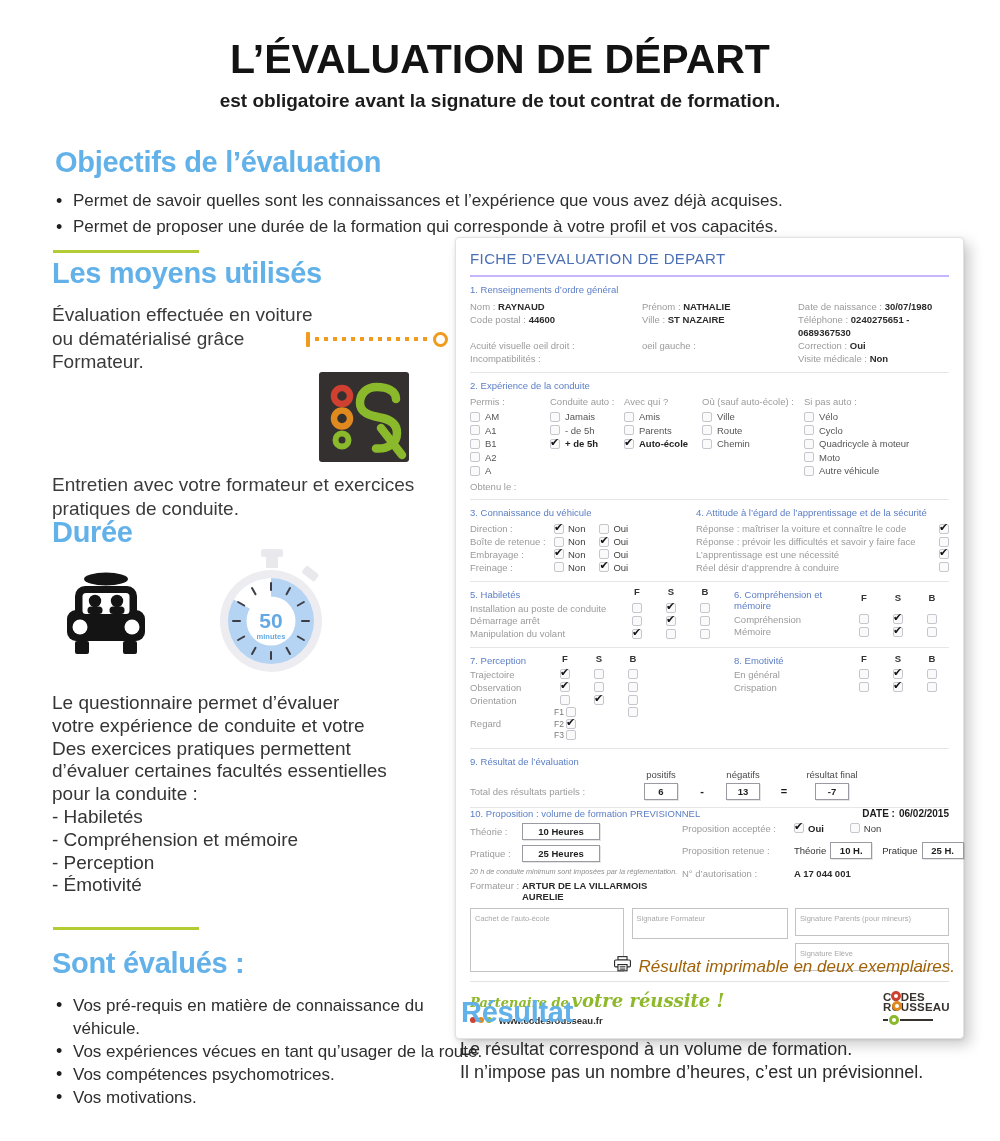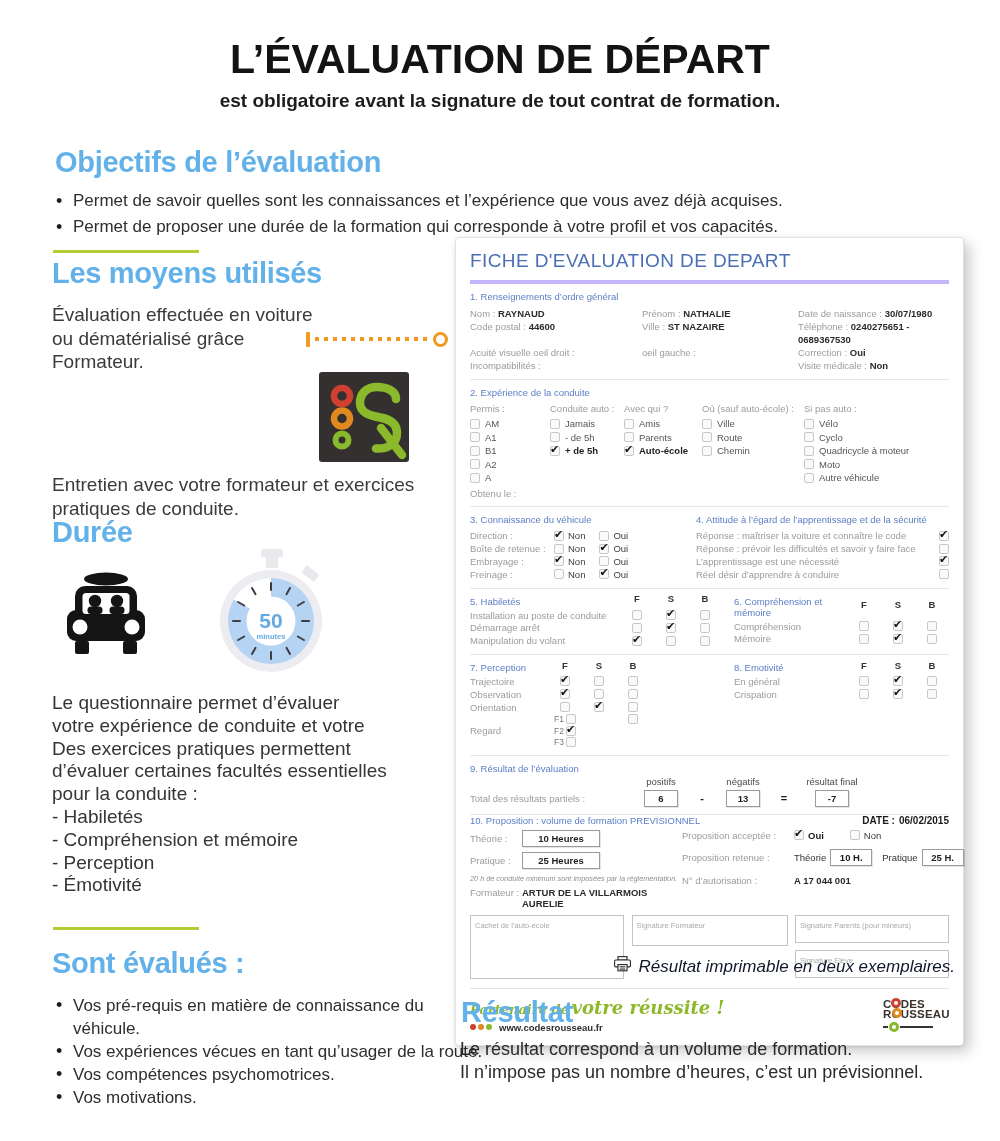--- a/index.html
+++ b/index.html
@@ -25,29 +25,29 @@
   #app-icon{top:372px;left:319px;width:90px;height:90px}
   #entretien{top:473px;left:52px;width:432px;font-size:19px;line-height:23.5px}
   #duree-heading{top:516px;left:52px}
   #car-icon{top:571px;left:56px}
   #stopwatch-icon{top:549px;left:214px}
   #duree-text{top:692px;left:52px;font-size:19px;line-height:22.8px;color:#353535}
   #evalues-divider{top:927px;left:53px;width:146px}
   #evalues-heading{top:947px;left:52px}
   #evalues-list{top:994px;left:55px;width:432px}
   #evalues-list .bullet{line-height:23px}
-  #print-note{top:956px;left:455px;width:500px;text-align:right;font-size:17px;font-style:italic;color:#0f172a;display:flex;justify-content:flex-end;align-items:center;gap:7px}
+  #print-note{top:956px;left:455px;width:500px;text-align:right;font-size:17px;font-style:italic;color:#a16207;display:flex;justify-content:flex-end;align-items:center;gap:7px}
   #resultat-heading{top:996px;left:461px}
   #resultat-text{top:1038px;left:460px;font-size:18px;line-height:23px;color:#2b2b2b}
 
   
   #form-card{top:237px;left:455px;width:479px;padding:10px 14px 12px;background:#fff;
              border:1px solid #e2e2e2;border-radius:4px;font-size:9.5px;color:#444;
              box-shadow:6px 6px 14px rgba(0,0,0,.20),0 1px 3px rgba(0,0,0,.10)}
-  .f-title{font-size:19px;color:#4a6fb5;letter-spacing:.4px;padding:2px 0 8px;border-bottom:4px solid #c4b5fd}
+  .f-title{font-size:15px;color:#4a6fb5;letter-spacing:.4px;padding:2px 0 8px;border-bottom:2px solid #c4b5fd}
   .sh{color:#5b7ec5;font-size:9.5px;margin:7px 0 5px}
   hr.fd{border:none;border-top:1px solid #e6e6e6;margin:7px 0 0}
   .lab{color:#9b9b9b}
   .val{color:#2b2b2b;font-weight:bold}
   .r{display:flex;align-items:center}
   .cb{width:10px;height:10px;border:1px solid #c6c6ce;background:#fafafa;border-radius:2px;display:inline-block;position:relative;flex:none;box-sizing:border-box}
   .cb.checked::after{content:"✔";position:absolute;left:-1px;top:-4px;font-size:11px;font-weight:bold;color:#141414}
   .cklab{margin-left:5px;color:#555}
   .cklab.checked{font-weight:bold;color:#1f1f1f}
   .s1row{display:flex;line-height:13px}

